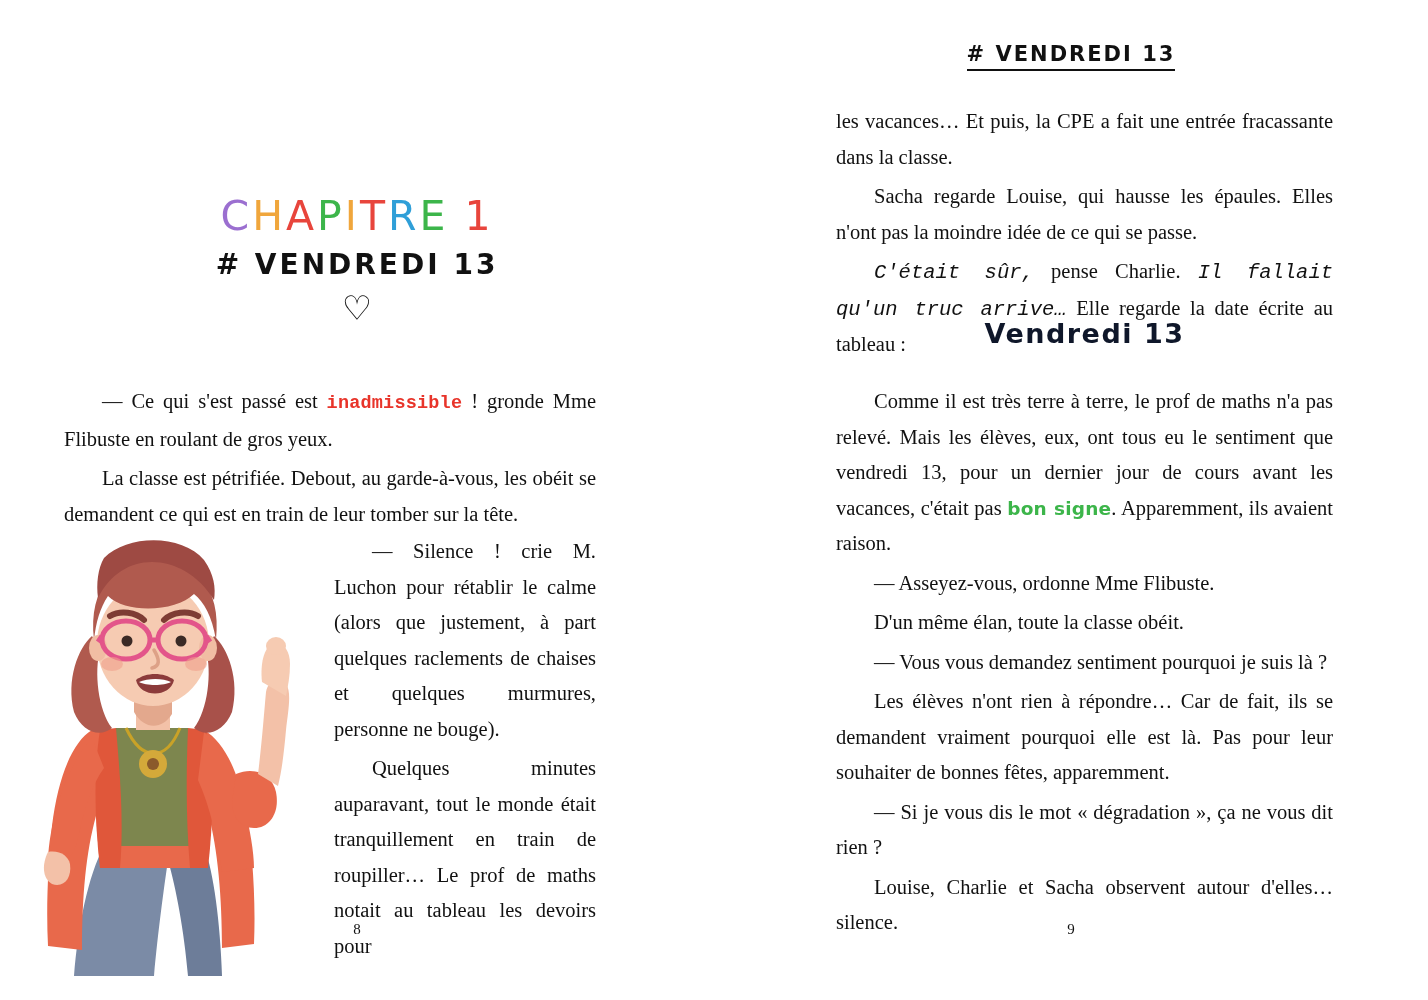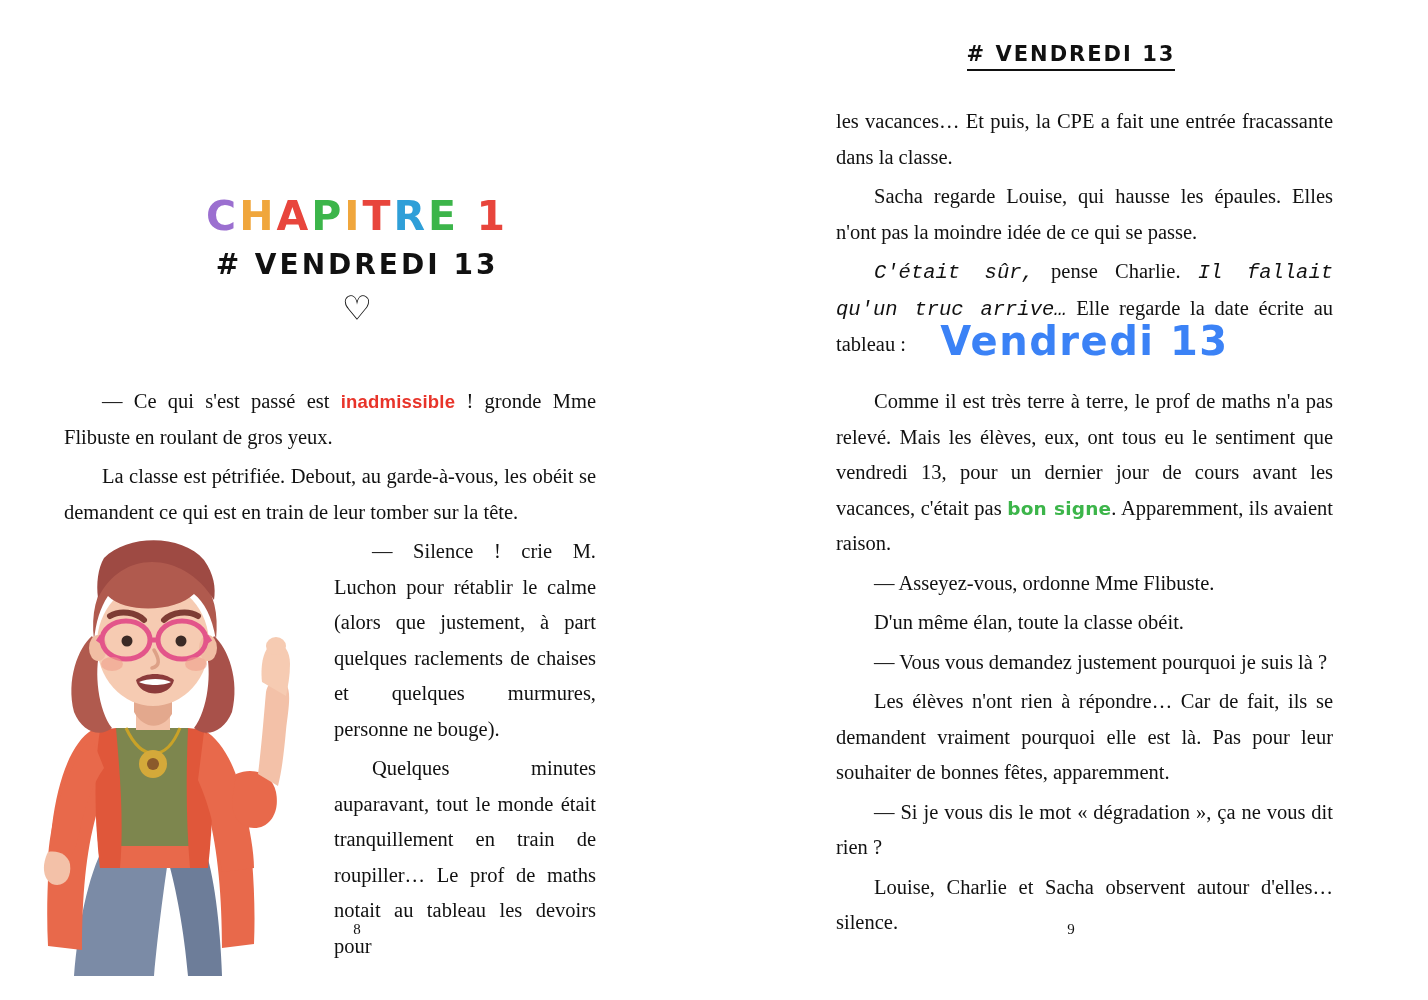--- a/index.html
+++ b/index.html
@@ -34,21 +34,21 @@
   
   .chapter-head {
     position: absolute;
     top: 196px;
     left: 0;
     width: 714px;
     text-align: center;
   }
   .chapter-title {
     font-family: "DejaVu Sans", sans-serif;
-    font-weight: 700;
+    font-weight: 400;
     font-size: 41px;
     letter-spacing: 3px;
     line-height: 1;
     white-space: nowrap;
   }
   .chapter-title span {
     display: inline-block;
   }
   .chapter-sub {
     margin-top: 11px;
@@ -77,21 +77,21 @@
   }
   .col-text p {
     margin: 4px;
     text-indent: 38px;
   }
   .col-text p.noindent {
     text-indent: 0;
   }
   .hl-red {
     color: #e8342a;
-    font-family: Liberation Sans, sans-serif;
+    font-family: Liberation Mono, monospace;
     font-weight: 700;
     font-size: 18.5px;
     letter-spacing: 0.2px;
   }
   .hl-green {
     color: #3cb54a;
     font-family: "DejaVu Sans", sans-serif;
     font-weight: 700;
     font-size: 18.5px;
     letter-spacing: 0.2px;
@@ -143,23 +143,23 @@
     width: 505px;
   }
   .blackboard-date {
     position: absolute;
     top: 318px;
     left: 118px;
     width: 505px;
     text-align: center;
     font-family: "DejaVu Sans", sans-serif;
     font-weight: 700;
-    font-size: 40px;
+    font-size: 27px;
     letter-spacing: 1.5px;
-    color: #3b82f6;
+    color: #0f172a;
   }
   .right-bottom {
     top: 380px;
     left: 118px;
     width: 505px;
   }
 
   .folio {
     position: absolute;
     bottom: 38px;
@@ -281,21 +281,21 @@
         <p><span>Sacha regarde Louise, qui hausse les épaules. Elles n'ont pas la moindre idée de ce qui se passe.</span></p>
         <p><em>C'était sûr,</em><span> pense Charlie. </span><em>Il fallait qu'un truc arrive…</em><span> Elle regarde la date écrite au tableau :</span></p>
       </div>
 
     <div class="blackboard-date">Vendredi 13</div>
 
     <div class="col-text right-bottom">
         <p><span>Comme il est très terre à terre, le prof de maths n'a pas relevé. Mais les élèves, eux, ont tous eu le sentiment que vendredi 13, pour un dernier jour de cours avant les vacances, c'était pas </span><span class="hl-green">bon signe</span><span>. Apparemment, ils avaient raison.</span></p>
         <p><span>— Asseyez-vous, ordonne Mme Flibuste.</span></p>
         <p><span>D'un même élan, toute la classe obéit.</span></p>
-        <p><span>— Vous vous demandez justement pourquoi je suis là ?</span></p>
+        <p><span>— Vous vous demandez sentiment pourquoi je suis là ?</span></p>
         <p><span>Les élèves n'ont rien à répondre… Car de fait, ils se demandent vraiment pourquoi elle est là. Pas pour leur souhaiter de bonnes fêtes, apparemment.</span></p>
         <p><span>— Si je vous dis le mot « dégradation », ça ne vous dit rien ?</span></p>
         <p><span>Louise, Charlie et Sacha observent autour d'elles… silence.</span></p>
       </div>
 
     <div class="folio">9</div>
   </div>
 
 </div>
 

